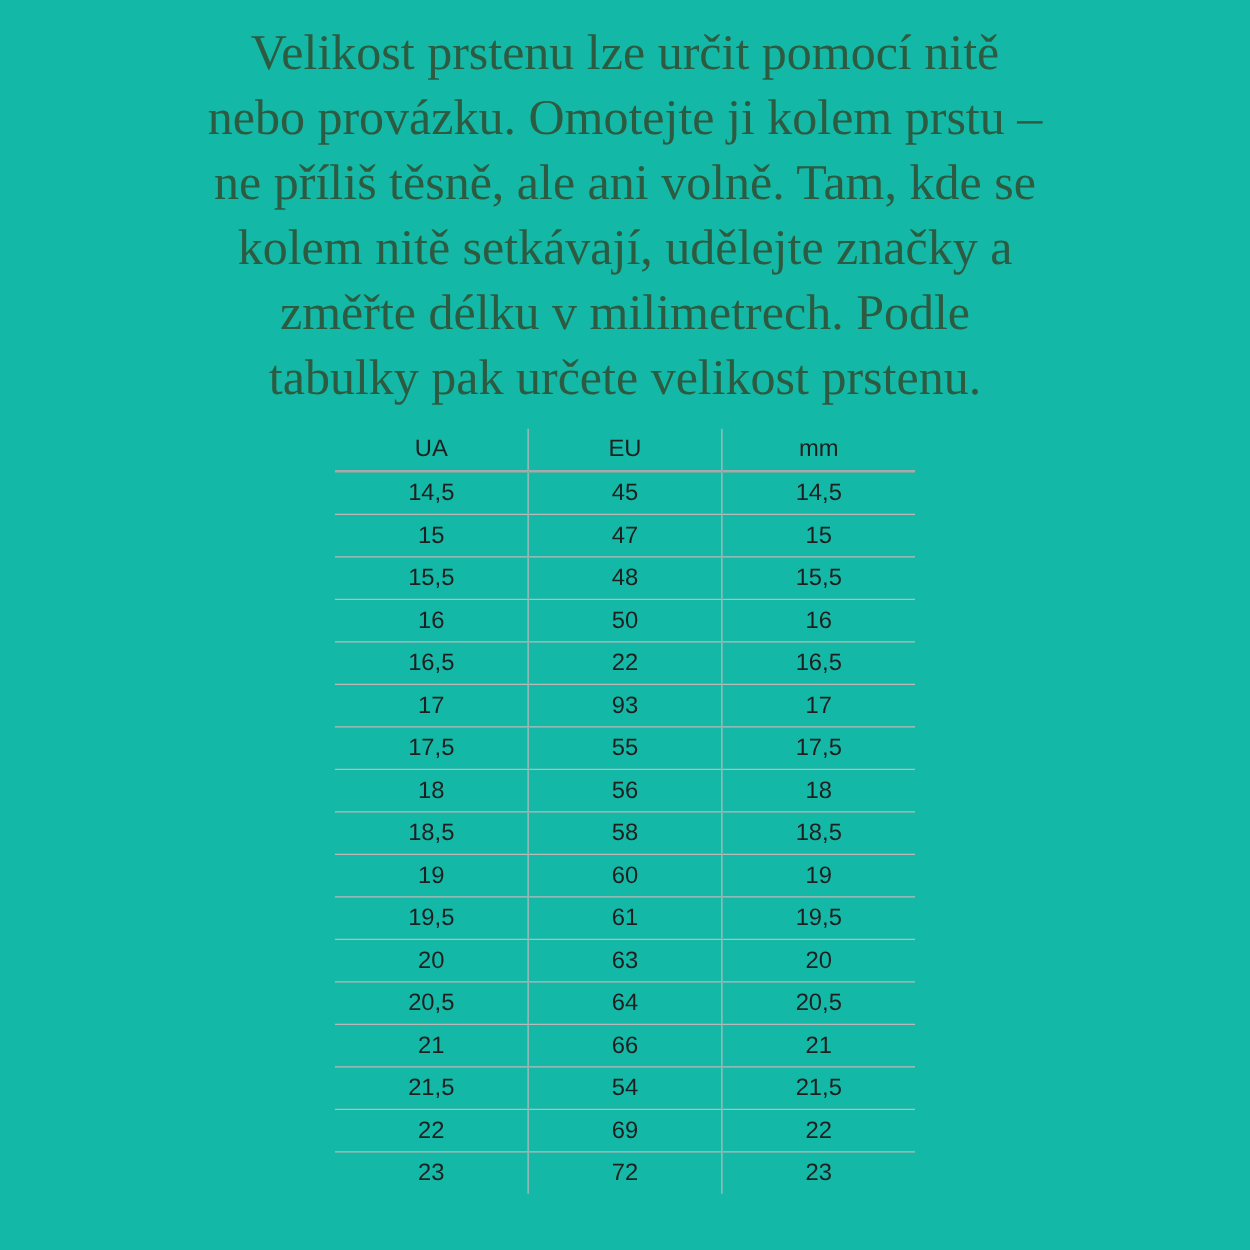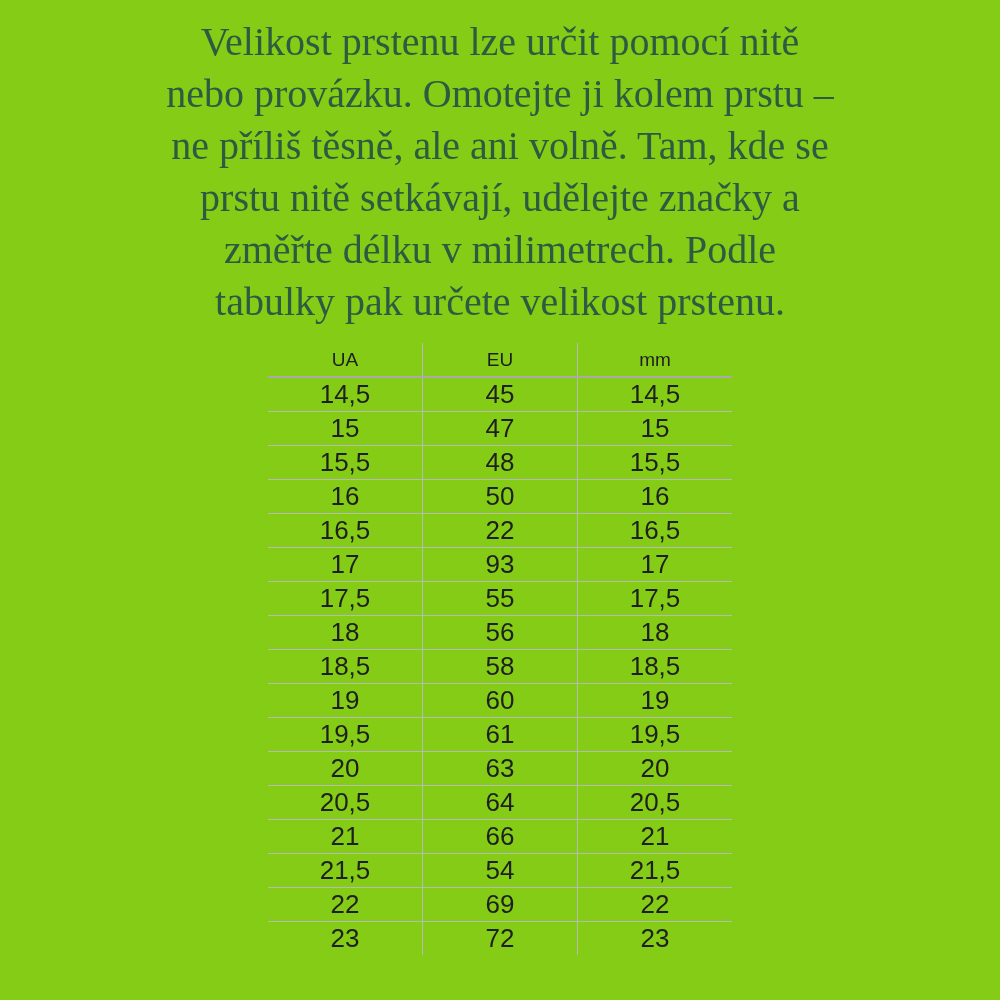--- a/index.html
+++ b/index.html
@@ -3,21 +3,21 @@
 <meta charset="utf-8">
 <style>
   html, body {
     margin: 0;
     padding: 0;
     background: #ffffff;
   }
   .page {
     width: 1000px;
     height: 1000px;
-    background: #84cc16;
+    background: #14b8a6;
     overflow: hidden;
     position: relative;
     font-family: "Liberation Sans", sans-serif;
   }
   .intro {
     margin-top: 16px;
     text-align: center;
     font-family: "Liberation Serif", serif;
     font-size: 40px;
     line-height: 52px;
@@ -41,21 +41,21 @@
     vertical-align: middle;
     color: #1f1f1f;
     font-family: "Liberation Sans", sans-serif;
   }
   table.size-table th {
     font-size: 19px;
     font-weight: 400;
     border-bottom: 2px solid #a9a9a9;
   }
   table.size-table td {
-    font-size: 26px;
+    font-size: 19px;
     font-weight: 400;
     border-bottom: 1px solid #b9b9b9;
     margin-top: 40px;
   }
   table.size-table tbody tr:last-child td {
     border-bottom: none;
   }
   table.size-table th:nth-child(2),
   table.size-table th:nth-child(3),
   table.size-table td:nth-child(2),
@@ -65,21 +65,21 @@
 </style>
 </head>
 <body>
 
 <div class="page">
 
   <div class="intro" style="color: rgb(45, 91, 65);">
     <div class="line">Velikost prstenu lze určit pomocí nitě</div>
     <div class="line">nebo provázku. Omotejte ji kolem prstu –</div>
     <div class="line">ne příliš těsně, ale ani volně. Tam, kde se</div>
-    <div class="line">prstu nitě setkávají, udělejte značky a</div>
+    <div class="line">kolem nitě setkávají, udělejte značky a</div>
     <div class="line">změřte délku v milimetrech. Podle</div>
     <div class="line">tabulky pak určete velikost prstenu.</div>
   </div>
 
   <table class="size-table">
     <thead>
       <tr>
         <th>UA</th>
         <th>EU</th>
         <th>mm</th>

